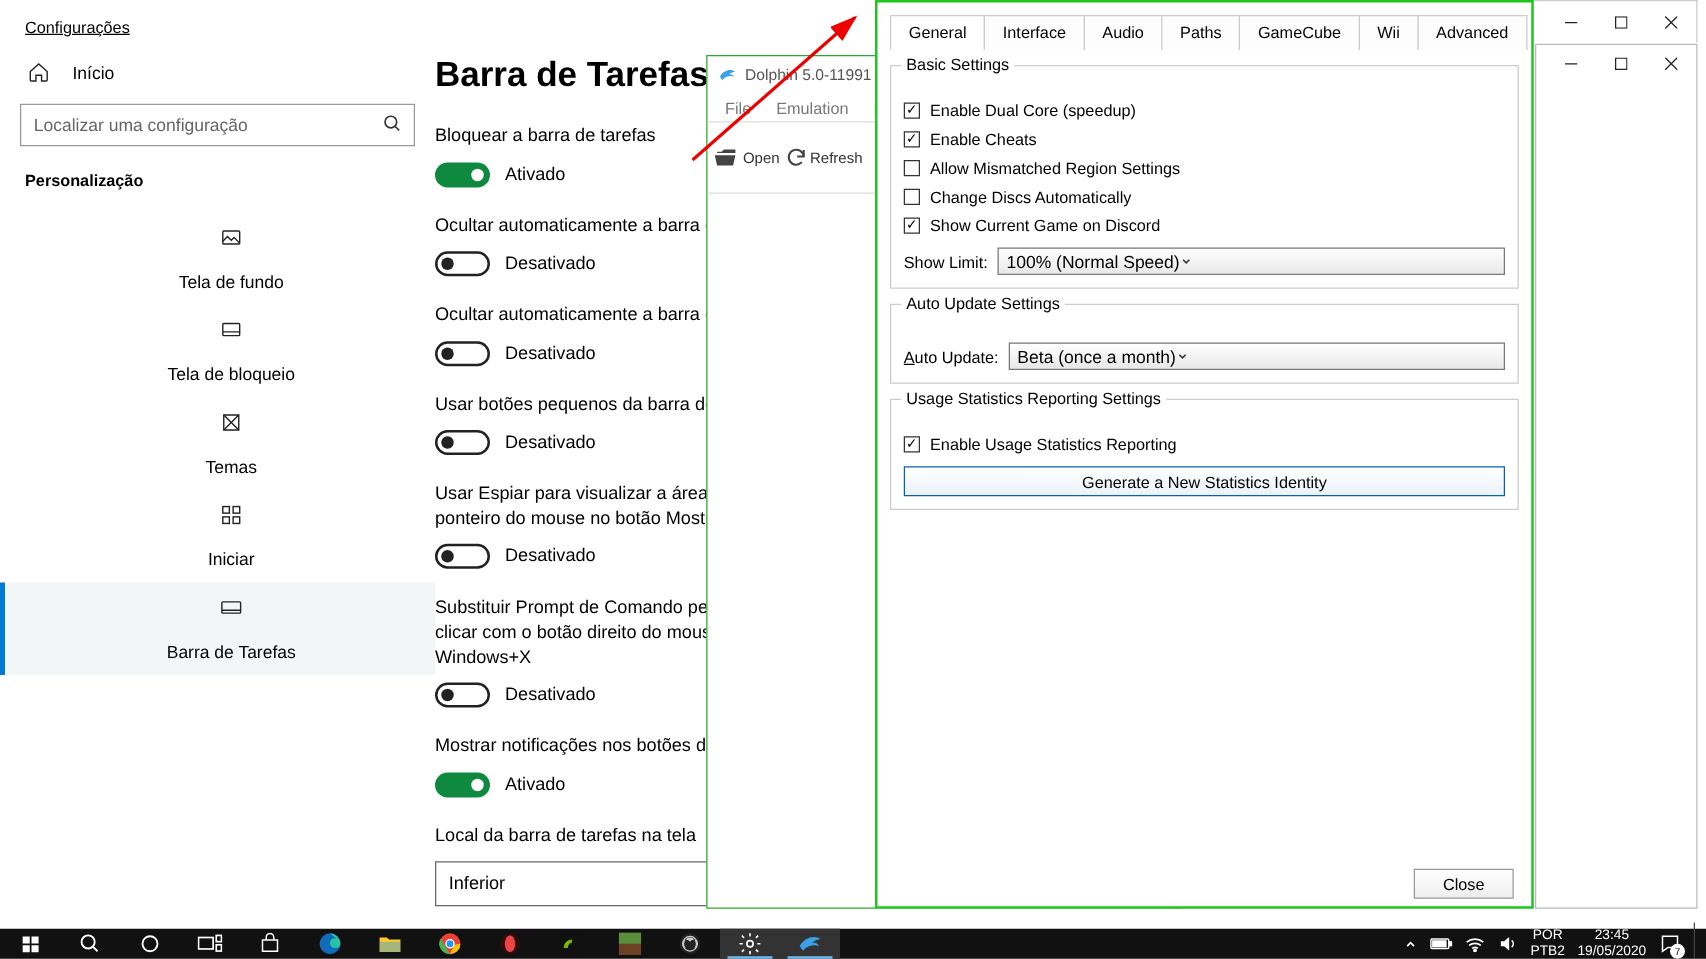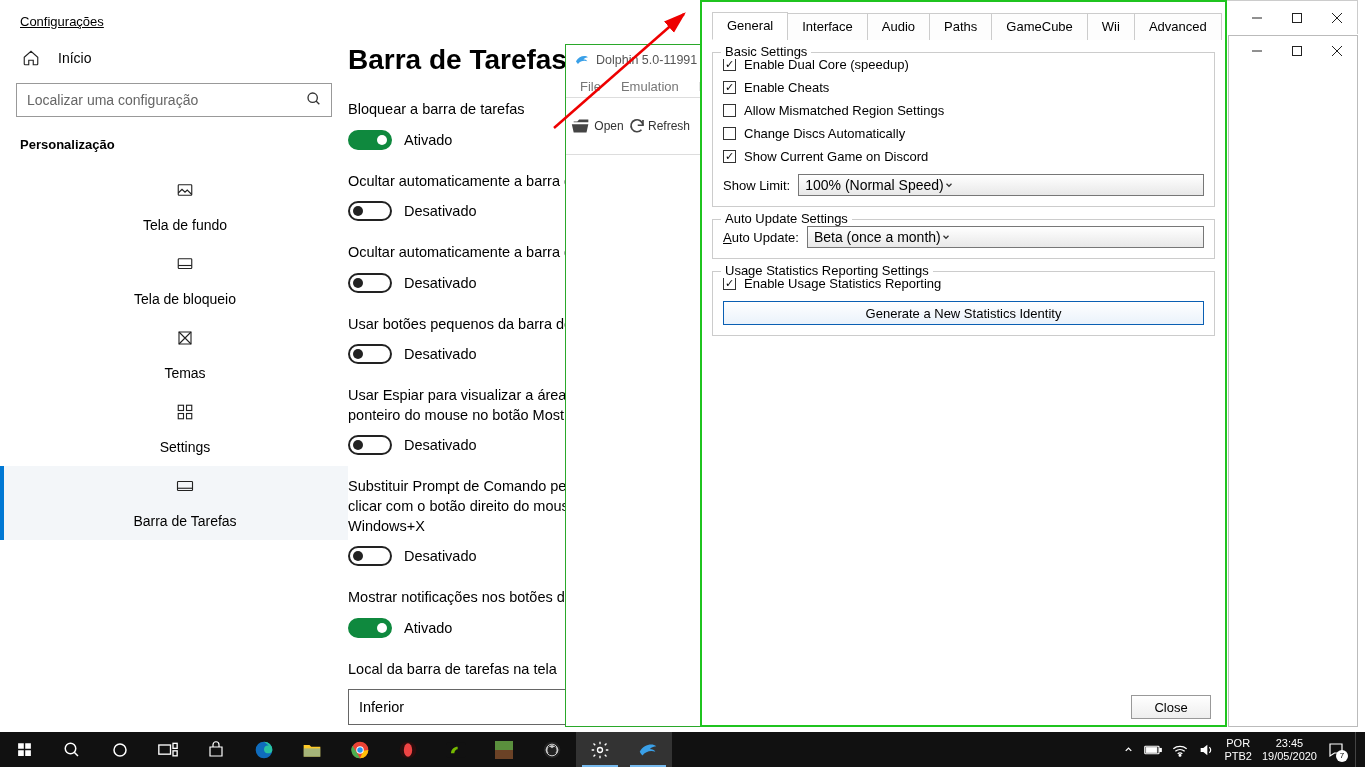--- a/index.html
+++ b/index.html
@@ -45,40 +45,40 @@
 .dolphin-main { position:absolute; left:565px; top:44px; width:380px; height:683px; background:#fff; border:1px solid #2aa82a; }
 .dolphin-titlebar { height:30px; display:flex; align-items:center; padding-left:8px; font-size:12.5px; color:#555; gap:6px; }
 .dolphin-menubar { height:22px; display:flex; gap:4px; padding-left:6px; font-size:13px; color:#777; align-items:center; }
 .dolphin-menubar span { padding:0 8px; cursor:pointer; }
 .dolphin-toolbar { height:58px; border-top:1px solid #ddd; border-bottom:1px solid #ddd; display:flex; }
 .tb-btn { width:62px; display:flex; align-items:center; justify-content:center; gap:2px; font-size:12px; color:#333; cursor:pointer; }
 .tb-btn svg { width:22px; height:22px; }
 
 
 .config-dialog { position:absolute; left:700px; top:0; width:527px; height:727px; background:#fff; border:2px solid #1fc41f; }
-.tabs { display:flex; border-bottom:1px solid #ccc; margin:10px 10px 0 10px; font-size:13px;align-items:center; }
+.tabs { display:flex; border-bottom:1px solid #ccc; margin:10px 10px 0 10px; font-size:13px; }
 .tab { padding:5px 14px 6px; border:1px solid #ccc; border-bottom:none; margin-right:-1px; margin-bottom:-1px; background:#fdfdfd; cursor:pointer; color:#000; }
 .tab.active { background:#fff; border-bottom:1px solid #fff; }
-.group { border:1px solid #ccc; margin:12px 10px 0 10px; padding:0 10px 10px; position:relative; font-size:13px; }
+.group { border:1px solid #ccc; margin:12px 10px 0 10px; padding:24px 10px 10px; position:relative; font-size:13px; }
 .group-title { position:absolute; top:-9px; left:8px; background:#fff; padding:0 4px; font-size:13px; }
 .chk-row { display:flex; align-items:center; gap:8px; padding:4px 0; cursor:pointer; }
 .chk { width:13px; height:13px; border:1px solid #333; display:inline-flex; align-items:center; justify-content:center; font-size:11px; color:#000; }
 .chk.checked::after { content:"✓"; line-height:1; }
 .field-row { display:flex; align-items:center; gap:8px; padding-top:6px; }
 .field-label { font-size:13px; white-space:nowrap; }
 .select { flex:1; height:22px; border:1px solid #777; background:linear-gradient(#fff,#e8e8e8); display:flex; align-items:center; justify-content:flex-start; padding:0 6px; font-size:14px; cursor:pointer; }
 .gen-btn { width:100%; height:24px; border:1px solid #0a5fb3; background:linear-gradient(#fff,#eaf2fb); font-size:13px; cursor:pointer; margin-top:6px; }
 .dlg-footer { position:absolute; right:14px; bottom:6px; }
 .close-btn { width:80px; height:24px; border:1px solid #999; background:linear-gradient(#fff,#eee); font-size:13px; cursor:pointer; }
 
 
 .arrow { position:absolute; left:544px; top:8px; pointer-events:none; }
 
 
-.taskbar { position:absolute; left:0; right:0; bottom:0; height:35px; background:#111; display:flex; align-items:center; color:#fff; font-size:12px; }
+.taskbar { position:absolute; left:0; right:0; bottom:0; height:24px; background:#111; display:flex; align-items:center; color:#fff; font-size:12px; }
 .tb-left { display:flex; align-items:center; height:100%; }
 .tb-item { width:48px; height:100%; display:flex; align-items:center; justify-content:center; cursor:pointer; position:relative; }
 .tb-item.active { background:#333; }
 .tb-item.active::after { content:""; position:absolute; left:6px; right:6px; bottom:0; height:2px; background:#76b9ed; }
 .tray { margin-left:auto; display:flex; align-items:center; gap:10px; padding-right:4px; height:100%; }
 .tray-txt { text-align:center; line-height:1.15; font-size:11px; }
 .tray-icon { cursor:pointer; }
 
 svg { display:block; }
 </style>
@@ -136,21 +136,21 @@
     </div>
     <div class="nav-item">
       <span class="icon">
           <svg width="18" height="18" viewBox="0 0 24 24" fill="none" stroke="#222" stroke-width="1.5">
             <rect x="3" y="3" width="7" height="7"></rect>
             <rect x="14" y="3" width="7" height="7"></rect>
             <rect x="3" y="14" width="7" height="7"></rect>
             <rect x="14" y="14" width="7" height="7"></rect>
           </svg>
         </span>
-      <span>Settings</span>
+      <span>Iniciar</span>
     </div>
     <div class="nav-item active">
       <span class="icon">
           <svg width="18" height="18" viewBox="0 0 24 24" fill="none" stroke="#222" stroke-width="1.5">
             <rect x="2" y="6" width="20" height="12" rx="1"></rect>
             <path d="M2 15h20"></path>
           </svg>
         </span>
       <span>Barra de Tarefas</span>
     </div>

